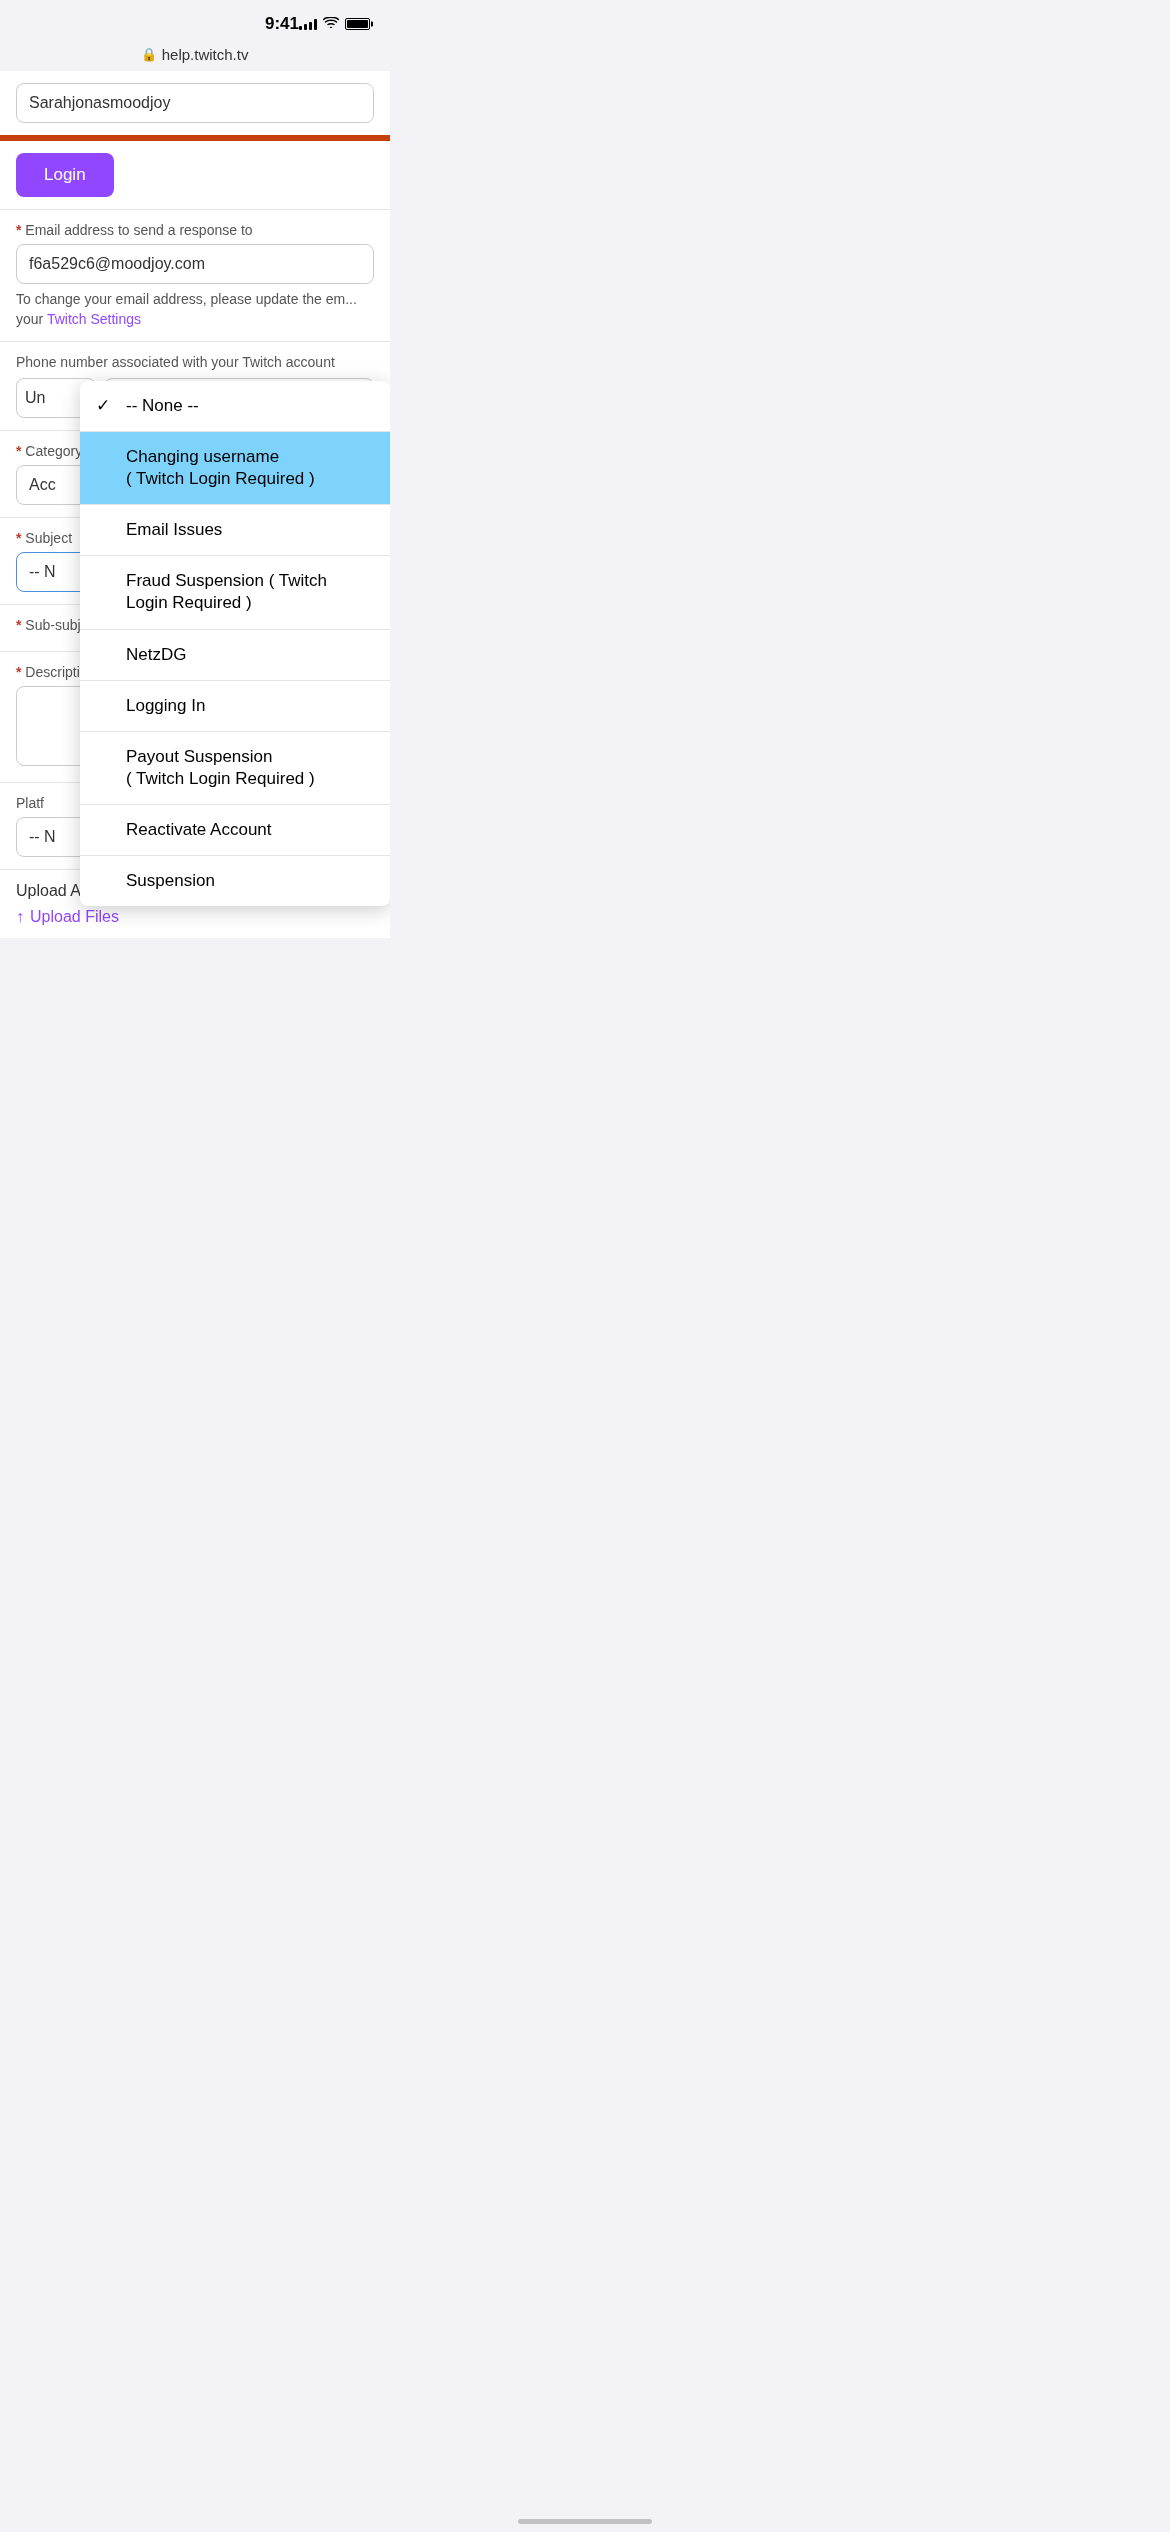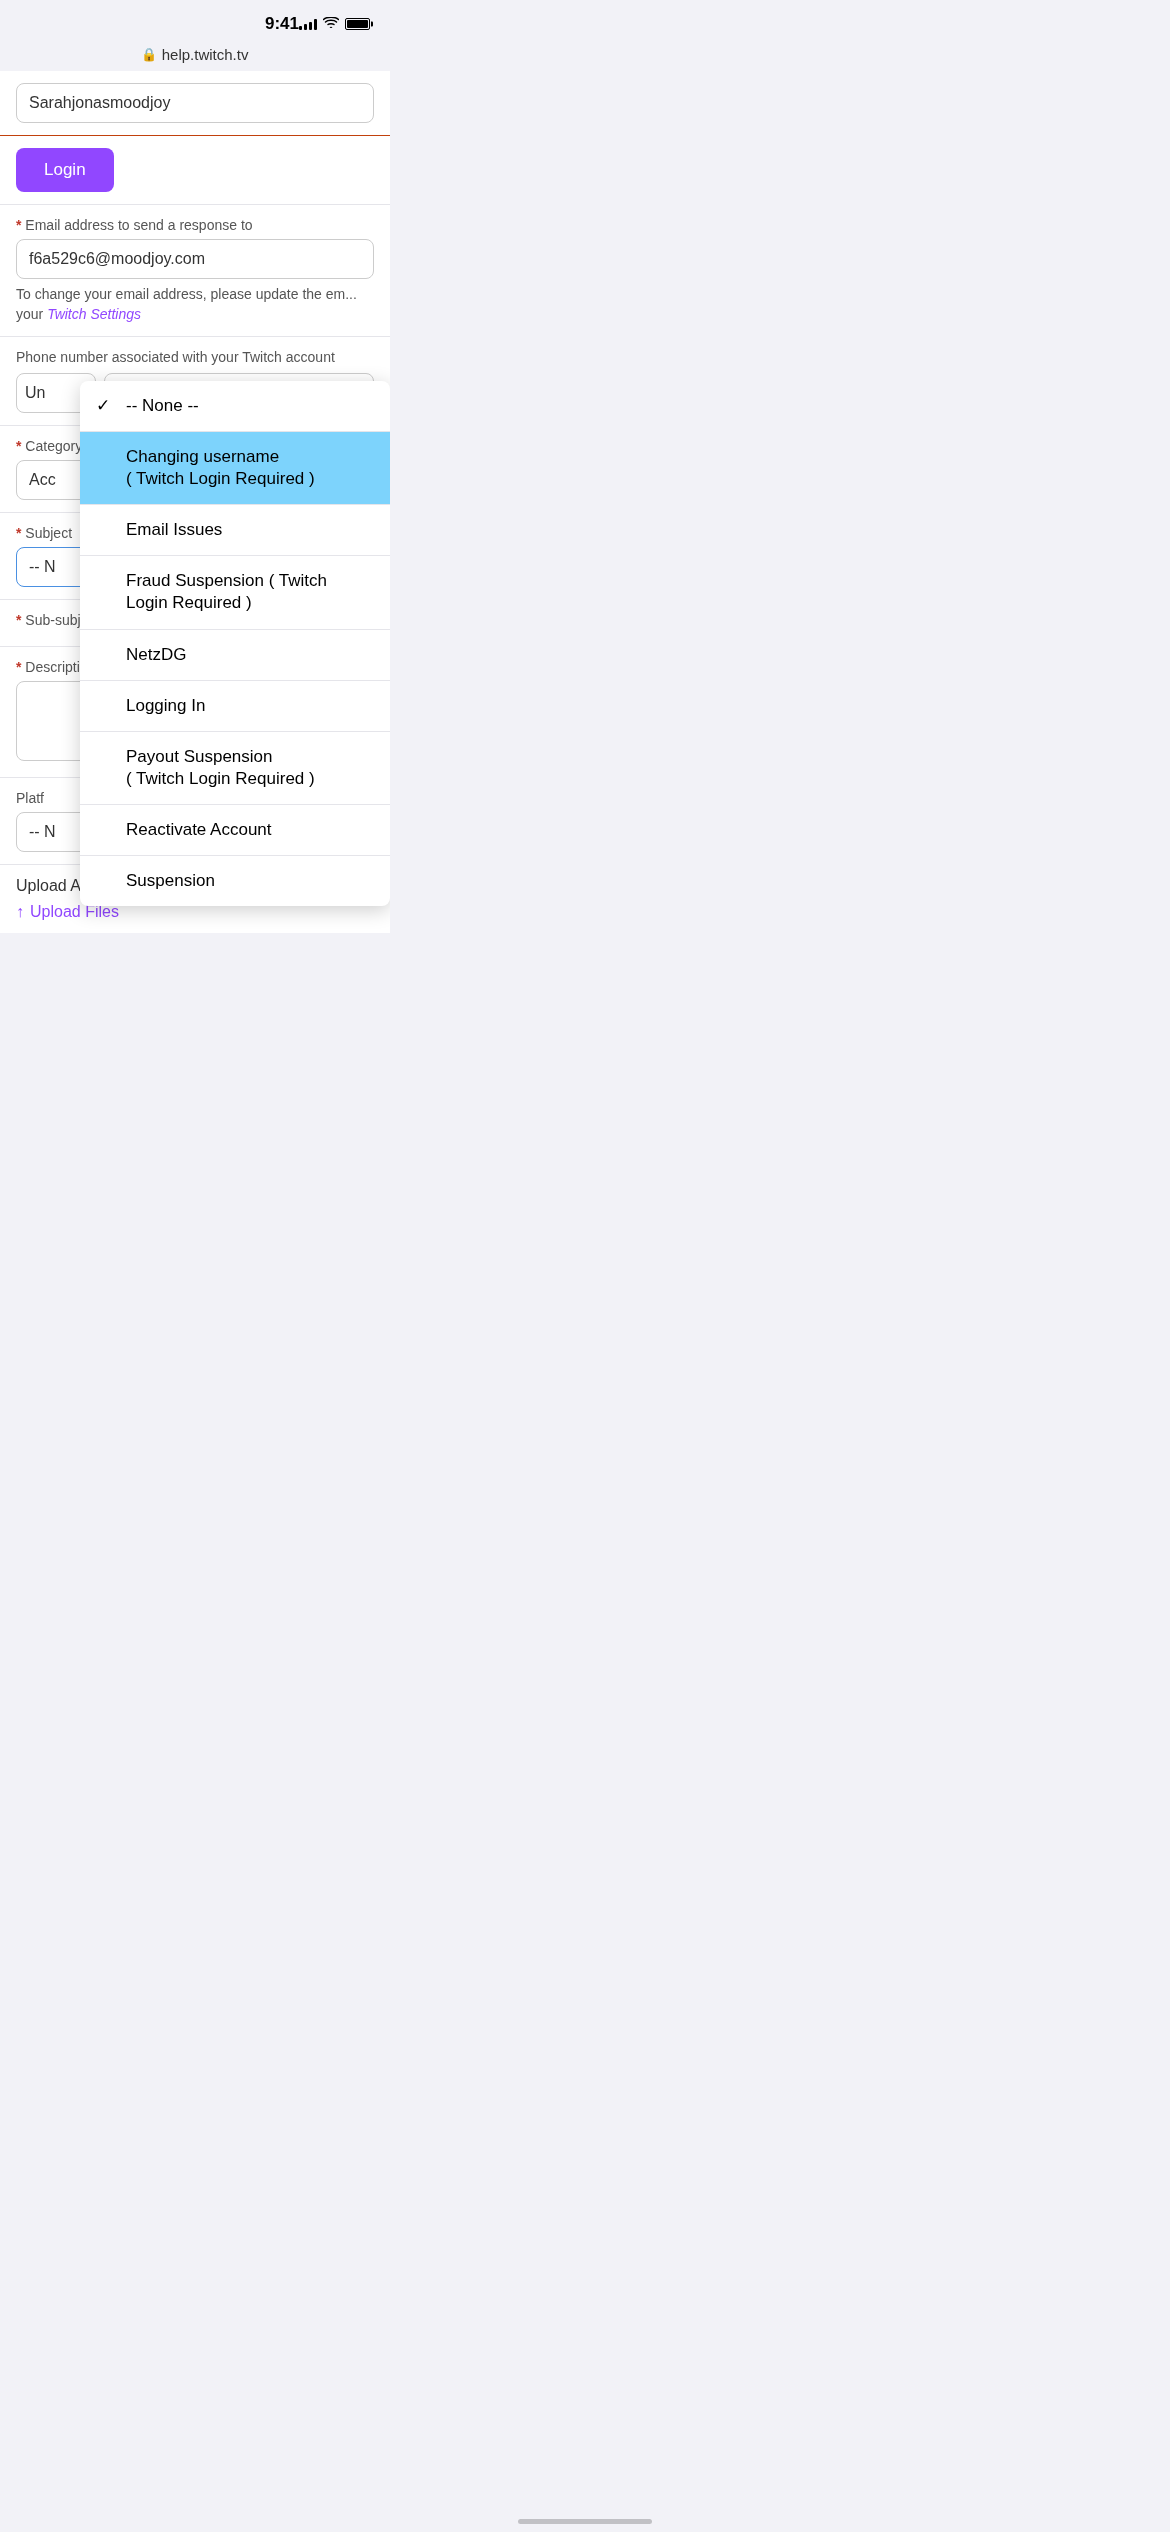--- a/index.html
+++ b/index.html
@@ -111,21 +111,21 @@
     .page-content {
       background: #fff;
       padding: 0;
       position: relative;
     }
 
     
     .form-section {
       background: #fff;
       padding: 12px 16px;
-      border-bottom: 1px solid #c2410c;
+      border-bottom: 6px solid #c2410c;
     }
 
     .username-input {
       width: 100%;
       border: 1px solid #ccc;
       border-radius: 8px;
       padding: 10px 12px;
       font-size: 16px;
       color: #333;
       background: #fff;
@@ -185,21 +185,20 @@
     .helper-text {
       font-size: 14px;
       color: #555;
       margin-top: 6px;
       line-height: 1.4;
     }
 
     .helper-text a, .helper-link {
       color: #9147ff;
       text-decoration: none;
-      font-style: italic;
     }
 
     .phone-section {
       padding: 12px 16px;
       background: #fff;
       border-top: 1px solid #e5e5ea;
     }
 
     .phone-label {
       font-size: 14px;

